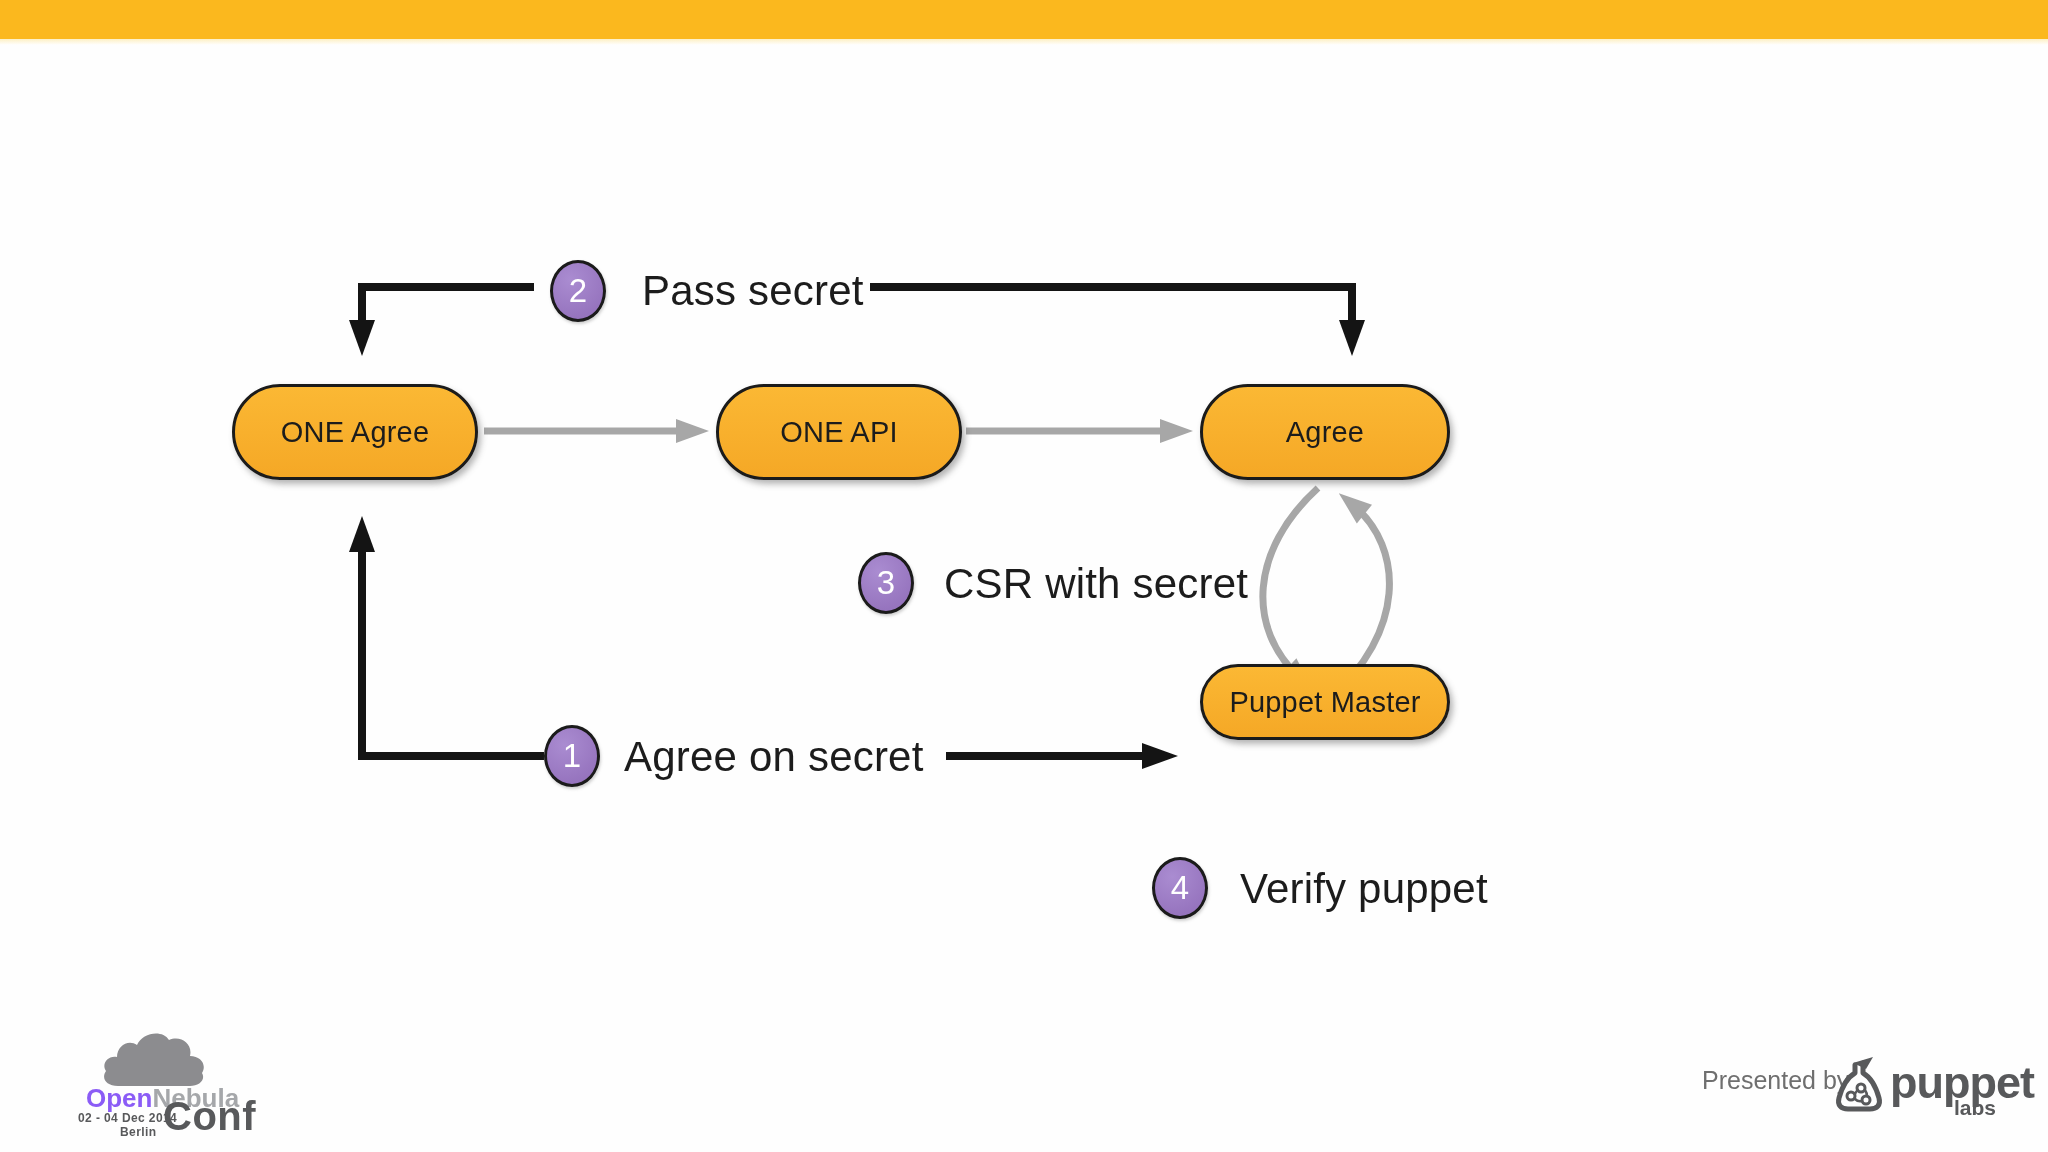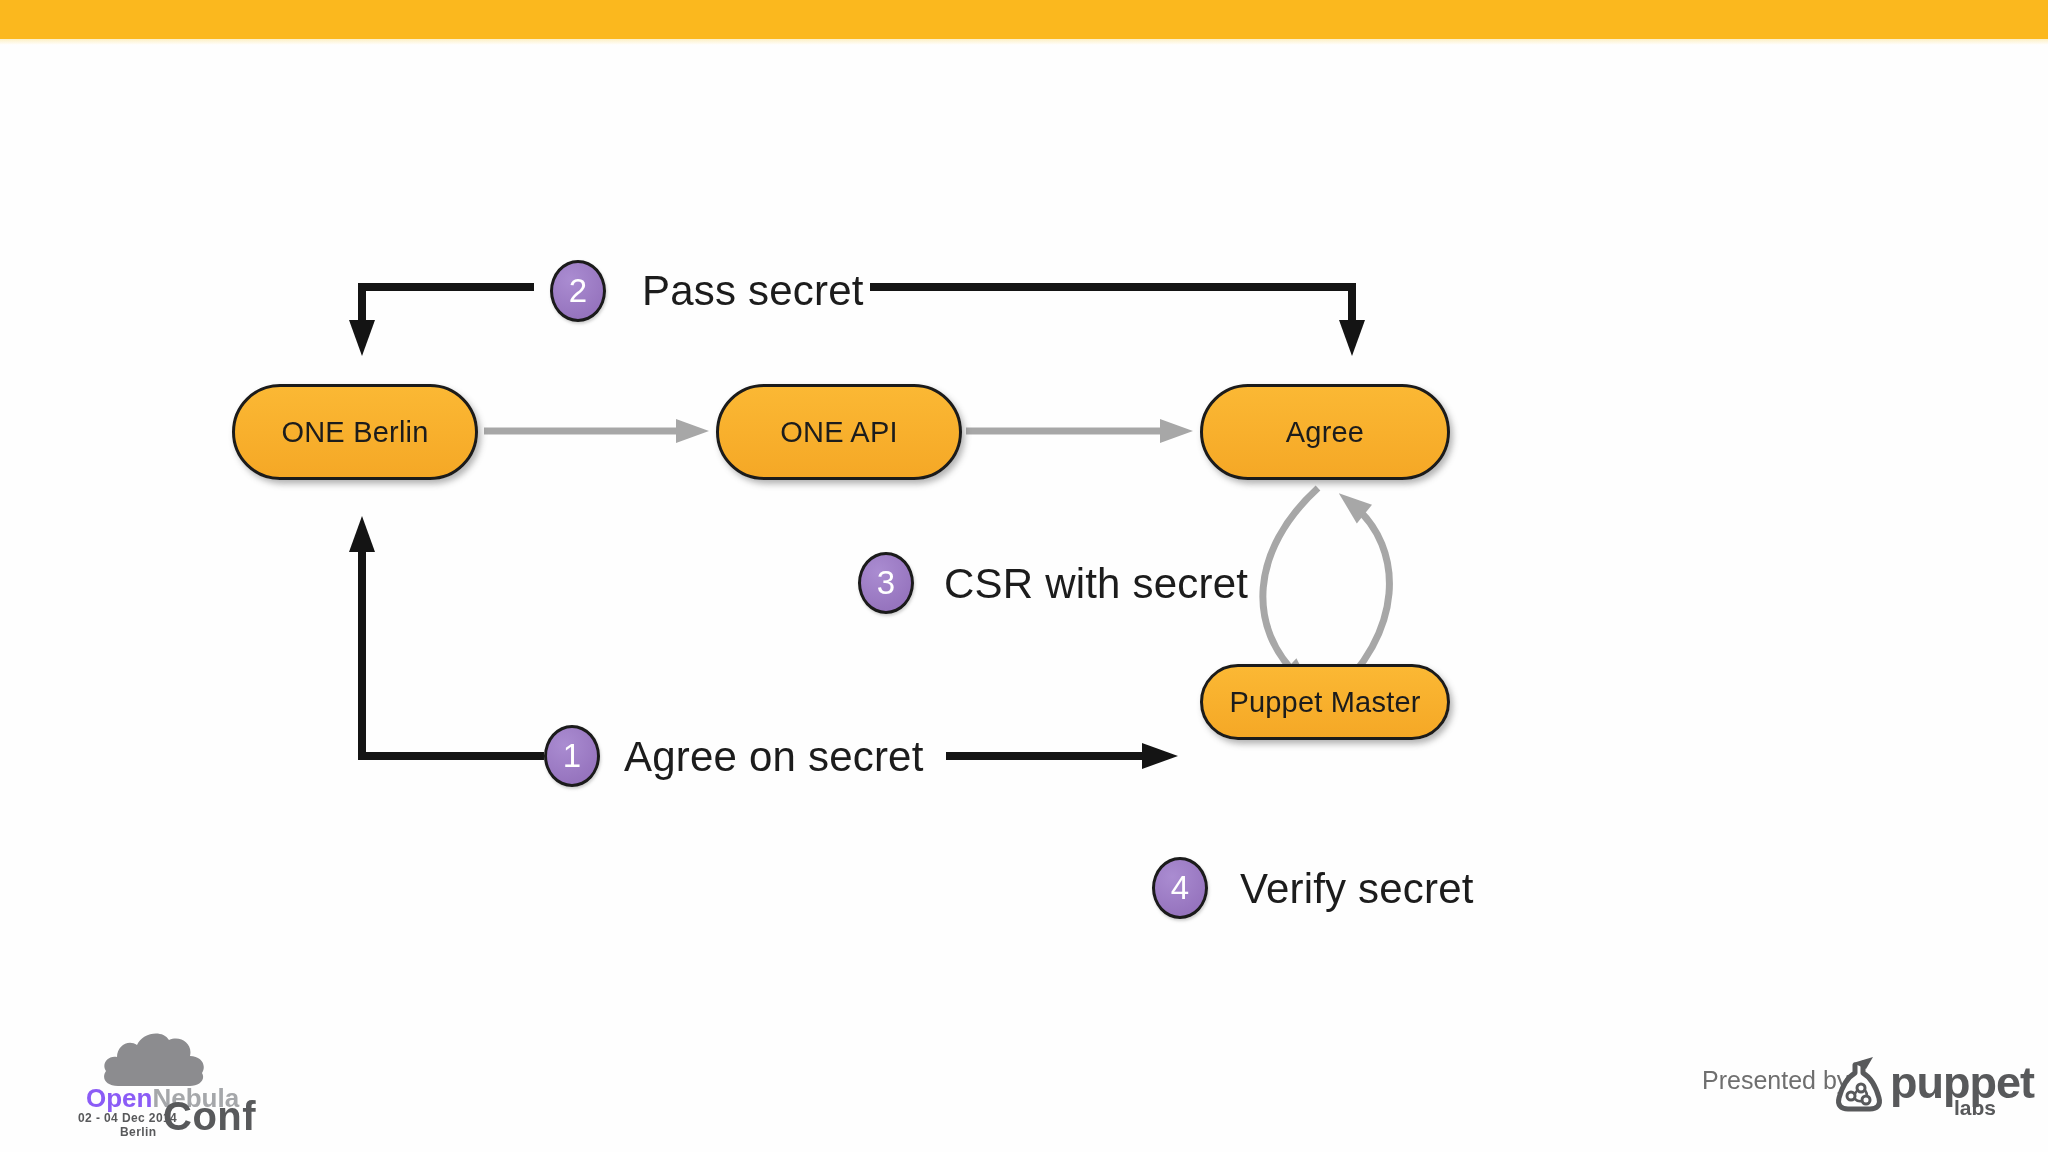--- a/index.html
+++ b/index.html
@@ -84,21 +84,21 @@
     <path d="M870,287 L1352,287 L1352,338" fill="none" stroke="#141414" stroke-width="8" marker-end="url(#ah-black)"></path>
     <path d="M544,756 L362,756 L362,534" fill="none" stroke="#141414" stroke-width="8" marker-end="url(#ah-black)"></path>
     <path d="M946,756 L1160,756" fill="none" stroke="#141414" stroke-width="8" marker-end="url(#ah-black)"></path>
     <path d="M484,431 L692,431" fill="none" stroke="#A7A7A7" stroke-width="7" marker-end="url(#ah-gray)"></path>
     <path d="M966,431 L1176,431" fill="none" stroke="#A7A7A7" stroke-width="7" marker-end="url(#ah-gray)"></path>
     <path d="M1318,488 C1250,550 1246,628 1300,678" fill="none" stroke="#A7A7A7" stroke-width="7" marker-end="url(#ah-gray)"></path>
     <path d="M1330,698 C1404,634 1406,548 1352,504" fill="none" stroke="#A7A7A7" stroke-width="7" marker-end="url(#ah-gray)"></path>
   </svg>
 
   <div class="node-box" style="left:232px;top:384px;width:246px;height:96px;">
-    <span>ONE Berlin</span>
+    <span>ONE Agree</span>
   </div>
   <div class="node-box" style="left:716px;top:384px;width:246px;height:96px;">
     <span>ONE API</span>
   </div>
   <div class="node-box" style="left:1200px;top:384px;width:250px;height:96px;">
     <span>Agree</span>
   </div>
   <div class="node-box" style="left:1200px;top:664px;width:250px;height:76px;">
     <span>Puppet Master</span>
   </div>
@@ -114,21 +114,21 @@
   <div class="step-label" style="left:642px;top:263px;">Pass secret</div>
 
   <div class="step-circle" style="left:858px;top:552px;">
     <span>3</span>
   </div>
   <div class="step-label" style="left:944px;top:556px;">CSR with secret</div>
 
   <div class="step-circle" style="left:1152px;top:857px;">
     <span>4</span>
   </div>
-  <div class="step-label" style="left:1240px;top:861px;">Verify secret</div>
+  <div class="step-label" style="left:1240px;top:861px;">Verify puppet</div>
 
   <div class="onconf">
     <svg class="cloud" width="112" height="58" viewBox="0 0 112 58">
       <path d="M20,56 C8,56 3,48 8,41 C3,34 10,25 19,27 C19,15 31,9 39,15 C44,3 64,-1 71,10 C83,5 95,14 92,26 C103,26 109,35 104,43 C108,50 101,56 92,56 Z" fill="#8C8C8F"></path>
     </svg>
     <div class="wordmark">
       <span class="w1">Open</span><span class="w2">Nebula</span>
     </div>
     <div class="dateline">02 - 04 Dec 2014</div>
     <div class="cityline">Berlin</div>

